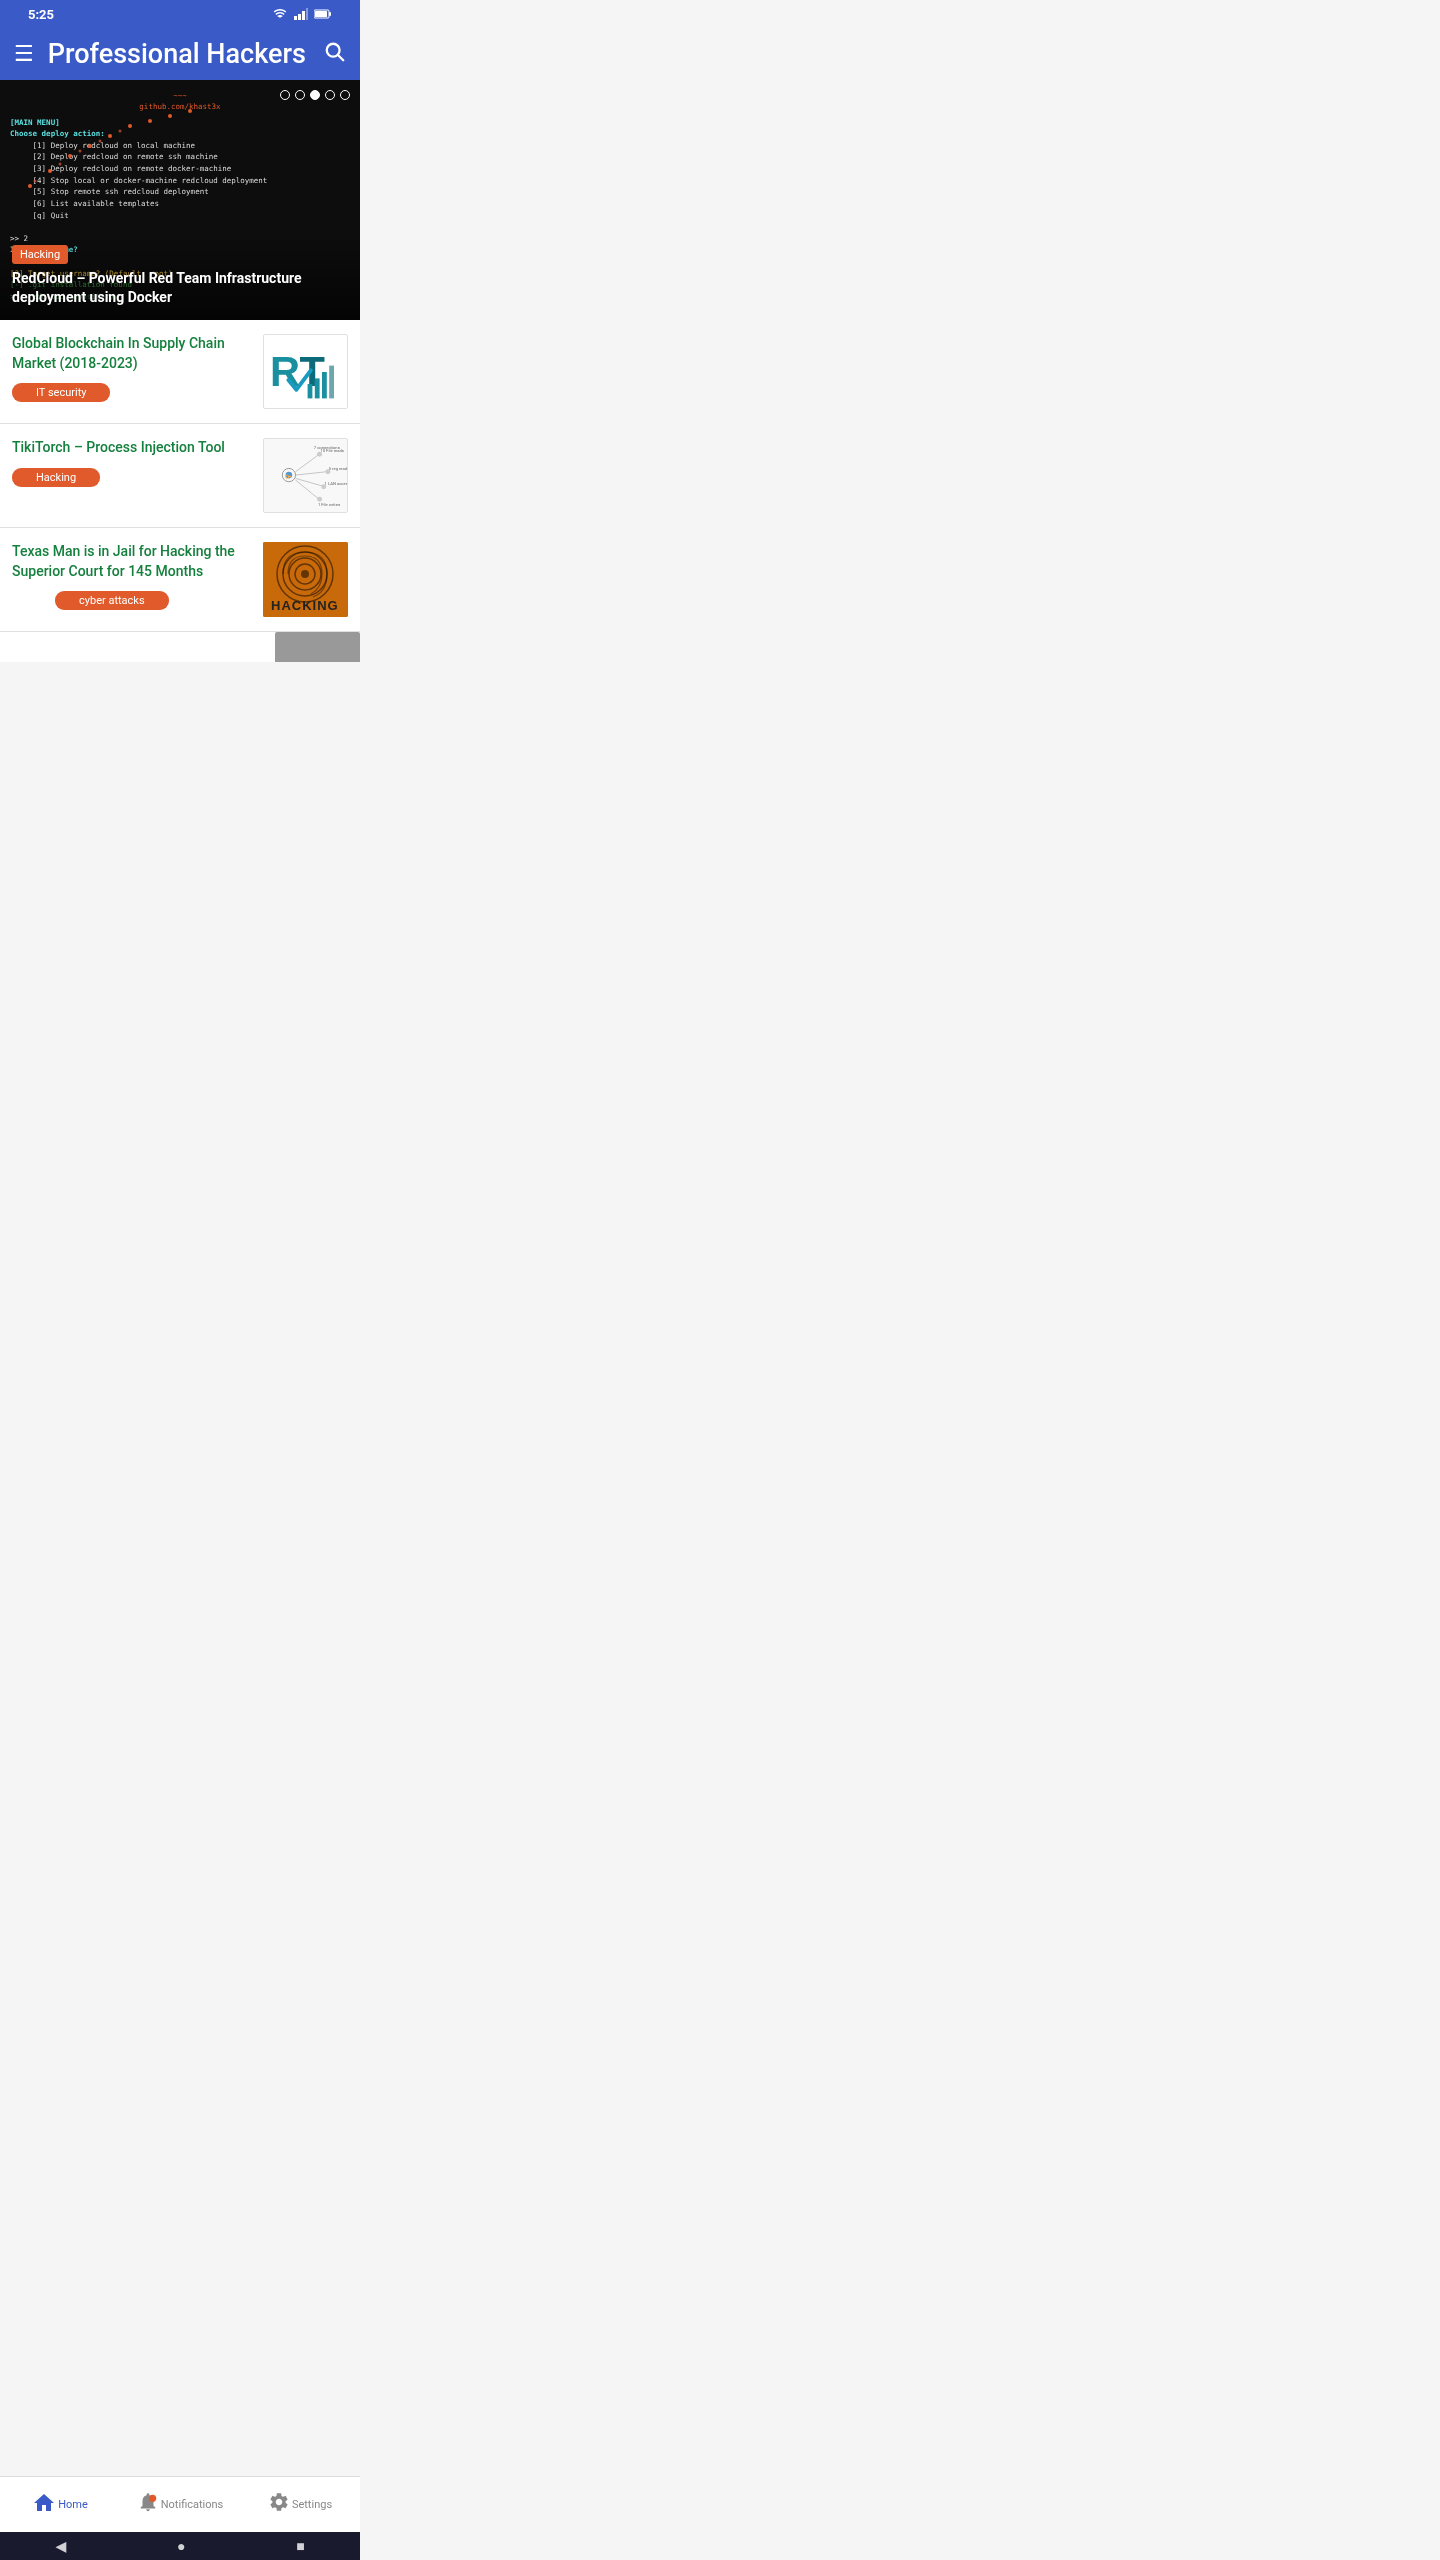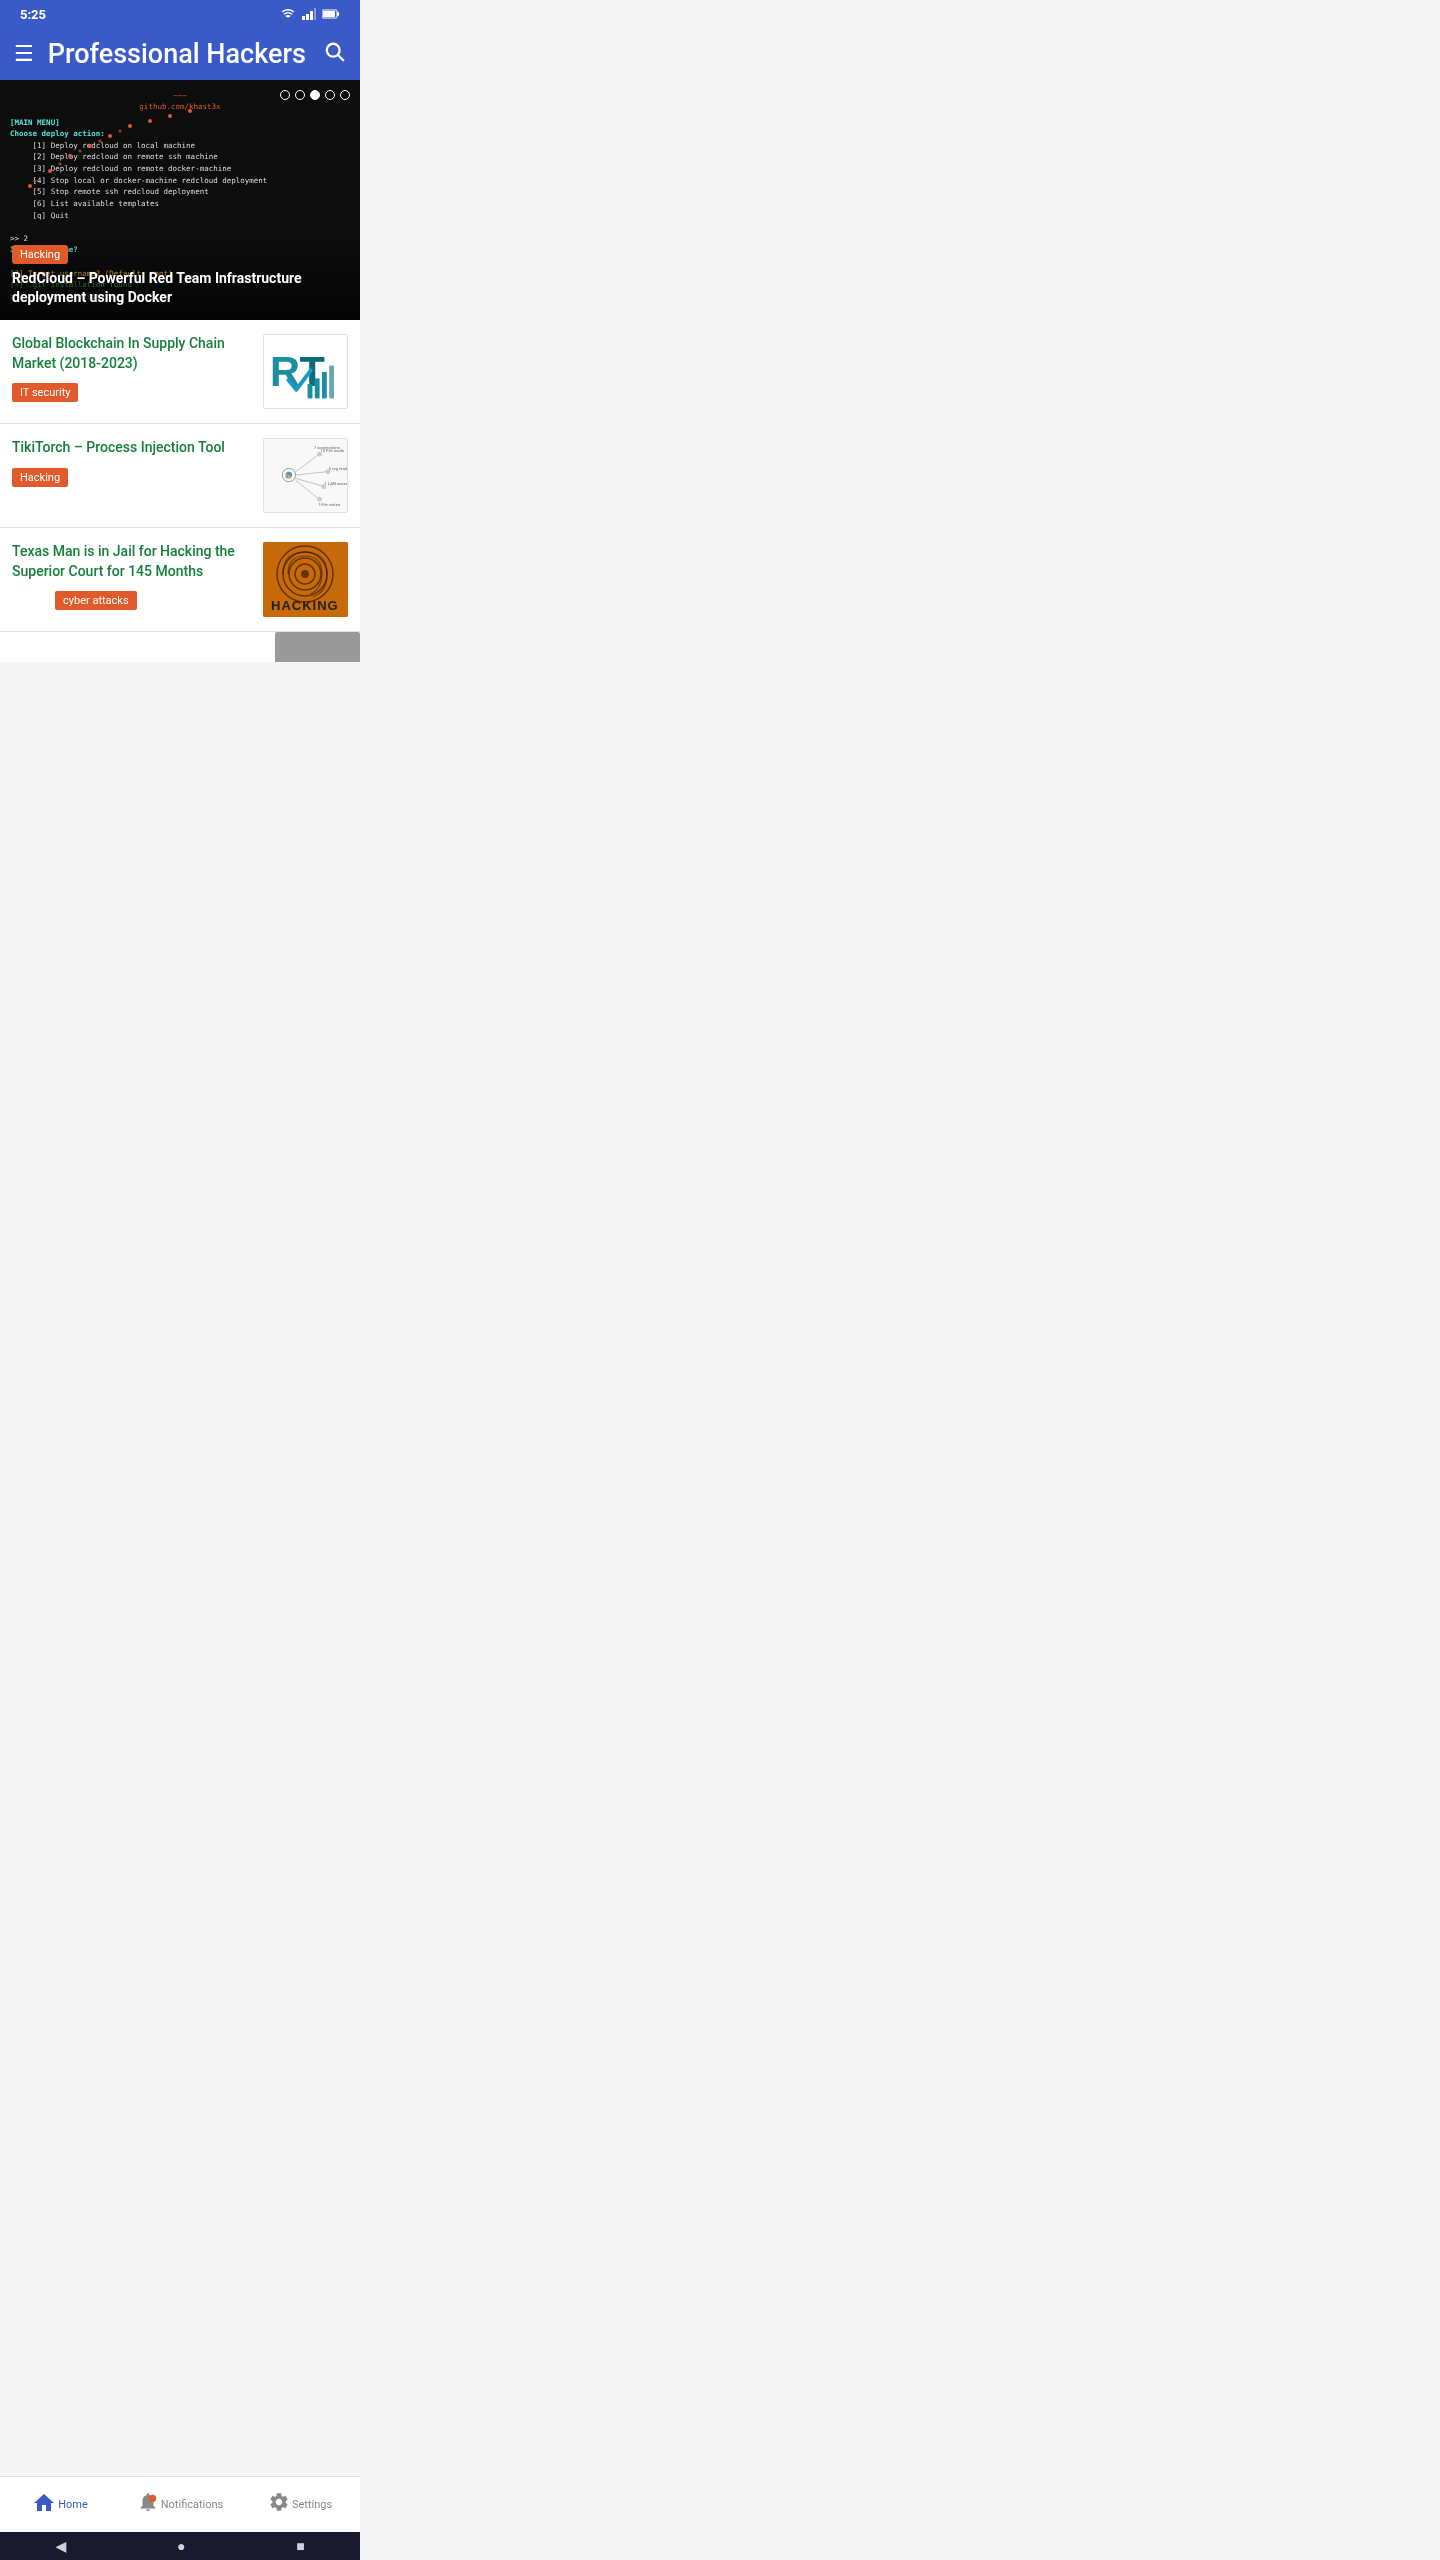--- a/index.html
+++ b/index.html
@@ -14,21 +14,21 @@
       overflow-x: hidden;
     }
 
     
     .status-bar {
       background: #3a5bc7;
       color: white;
       display: flex;
       justify-content: space-between;
       align-items: center;
-      padding: 6px 20px;
+      padding: 6px 28px;
       height: 28px;
     }
     .status-time {
       font-size: 13px;
       font-weight: bold;
     }
     .status-icons {
       display: flex;
       align-items: center;
       gap: 6px;
@@ -149,22 +149,22 @@
       font-size: 14px;
       color: #15803d;
       line-height: 1.4;
       margin-bottom: 8px;
       font-weight: 500;
     }
     .tag {
       display: inline-block;
       color: white;
       font-size: 11px;
-      padding: 3px 8px;
-      border-radius: 2px;
+      padding: 3px 24px;
+      border-radius: 9px;
     }
     .tag-it-security { background: #e05a2b; }
     .tag-hacking { background: #e05a2b; }
     .tag-cyber { background: #e05a2b; margin-left: 43px; }
 
     .list-item-thumb {
       width: 85px;
       height: 75px;
       object-fit: cover;
       flex-shrink: 0;

